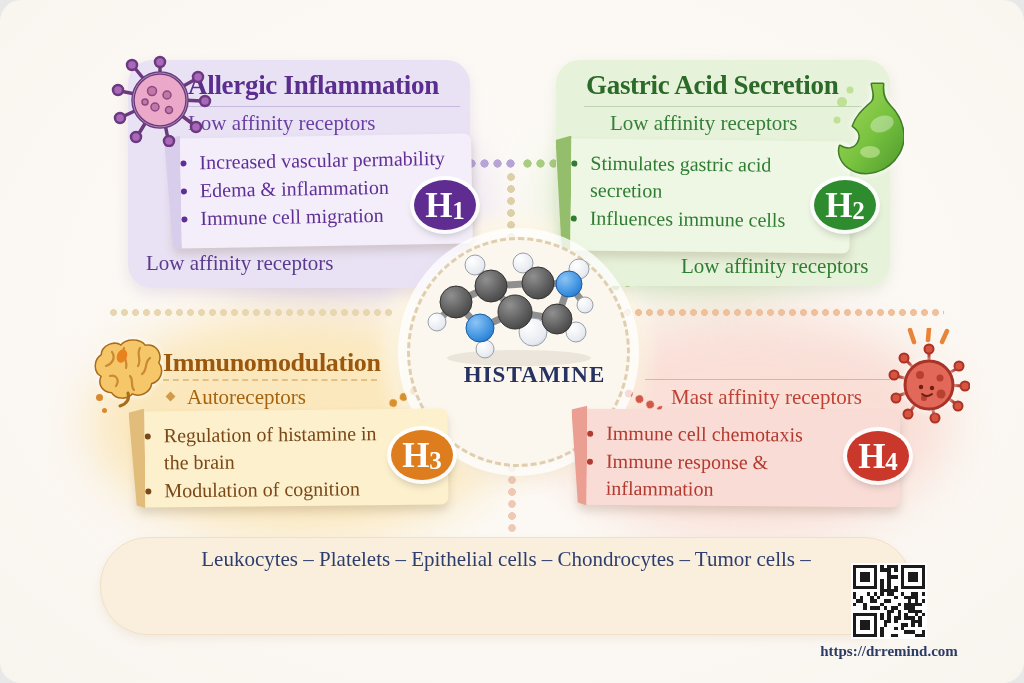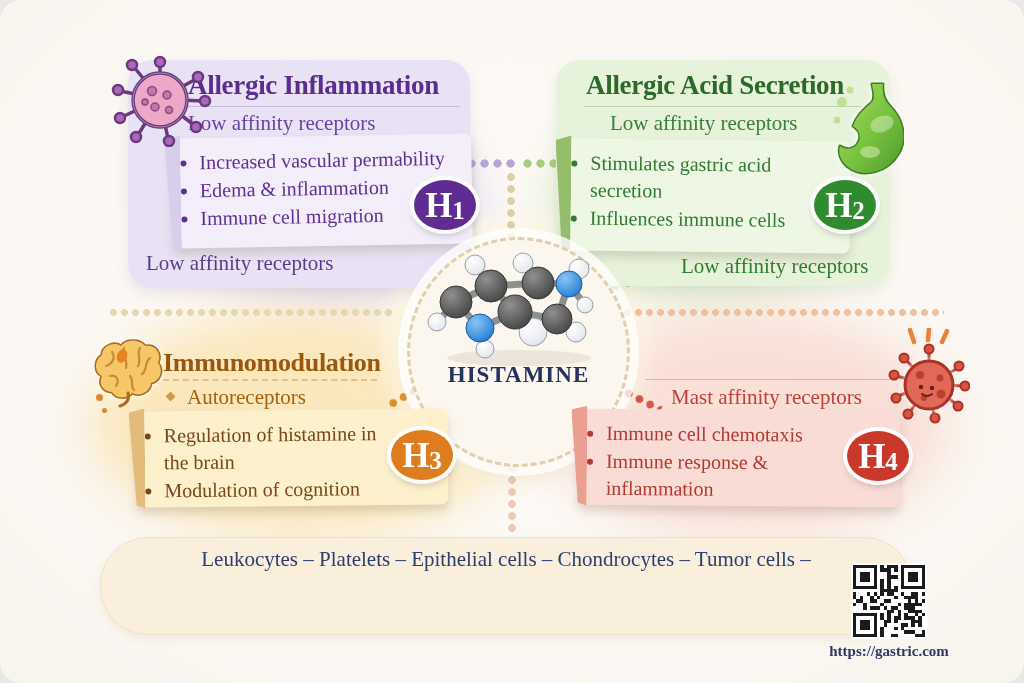--- a/index.html
+++ b/index.html
@@ -31,21 +31,21 @@
   .badge{position:absolute;width:62px;height:50px;border-radius:50%;display:flex;
     align-items:center;justify-content:center;color:#fff;font-weight:bold;
     box-shadow:0 0 0 4px rgba(255,255,255,0.92), 0 5px 9px rgba(0,0,0,0.22);}
   .badge .bl{font-size:35px;line-height:1;}
   .badge .bn{font-size:25px;line-height:1;margin-top:10px;}
   .footer-label{position:absolute;font-size:21px;white-space:nowrap;}
   
   .center-circle{position:absolute;left:407px;top:237px;width:217px;height:224px;border-radius:50%;
     background:#fcf7ee;border:3px dashed #e0cfae;
     box-shadow:0 0 0 9px rgba(255,255,255,0.78), 0 8px 22px rgba(160,130,90,0.15);}
-  .mol-label{position:absolute;left:0;top:122px;width:100%;text-align:center;
+  .mol-label{position:absolute;left:16px;top:122px;width:100%;text-align:center;
     font-size:23px;font-weight:bold;color:#26325f;letter-spacing:1px;}
   
   .banner{position:absolute;left:100px;top:537px;width:810px;height:96px;background:#faeedd;
     border-radius:48px;border:1px solid #f1e0c6;box-shadow:0 4px 10px rgba(180,150,100,0.12);}
   .banner-text{position:absolute;left:40px;top:8px;width:730px;text-align:center;
     color:#2d3e6e;font-size:21px;line-height:27px;}
   .qr-box{position:absolute;left:851px;top:563px;width:76px;height:76px;background:#fff;padding:2px;
     box-sizing:border-box;}
   .qr-url{position:absolute;left:781px;top:643px;width:216px;text-align:center;
     font-size:15px;font-weight:bold;color:#2c3a66;}
@@ -121,21 +121,21 @@
     <g fill="#c476a8" stroke="#8a4a7e" stroke-width="1.5">
       <circle cx="42" cy="36" r="4.5"></circle>
         <circle cx="57" cy="40" r="4"></circle>
         <circle cx="45" cy="52" r="4"></circle>
       <circle cx="59" cy="55" r="3.5"></circle>
         <circle cx="35" cy="47" r="3"></circle>
     </g>
   </svg>
 
   <div class="qcard card-h2">
-    <div class="qtitle" style="left:30px;top:10px;font-size:27px;color:#2b6a28;">Allergic Acid Secretion</div>
+    <div class="qtitle" style="left:30px;top:10px;font-size:27px;color:#2b6a28;">Gastric Acid Secretion</div>
     <div class="divline" style="left:28px;top:46px;width:278px;border-color:rgba(60,120,50,0.25);"></div>
     <div class="subt" style="left:54px;top:51px;color:#35803a;">Low affinity receptors</div>
     <div class="note" style="left:6px;top:80px;width:288px;height:112px;background:#eef7e3;transform:rotate(0.6deg);">
       <div class="fold" style="background:#94bd6c;"></div>
       <ul style="color:#2e7d32;">
         <li style="max-width:222px;">Stimulates gastric acid secretion</li>
         <li>Influences immune cells</li>
       </ul>
     </div>
     <div class="badge" style="left:258px;top:120px;background:#2e8b2e;">
@@ -440,15 +440,15 @@
         <rect x="1" y="1" width="5" height="5" fill="#fff"></rect>
         <rect x="2" y="2" width="3" height="3" fill="#1b1b1b"></rect>
         <rect x="14" y="0" width="7" height="7" fill="#1b1b1b"></rect>
         <rect x="15" y="1" width="5" height="5" fill="#fff"></rect>
         <rect x="16" y="2" width="3" height="3" fill="#1b1b1b"></rect>
         <rect x="0" y="14" width="7" height="7" fill="#1b1b1b"></rect>
         <rect x="1" y="15" width="5" height="5" fill="#fff"></rect>
         <rect x="2" y="16" width="3" height="3" fill="#1b1b1b"></rect>
       </svg>
   </div>
-  <div class="qr-url">https://gastric.com</div>
+  <div class="qr-url">https://drremind.com</div>
 
 </div>
 
 </body></html>

